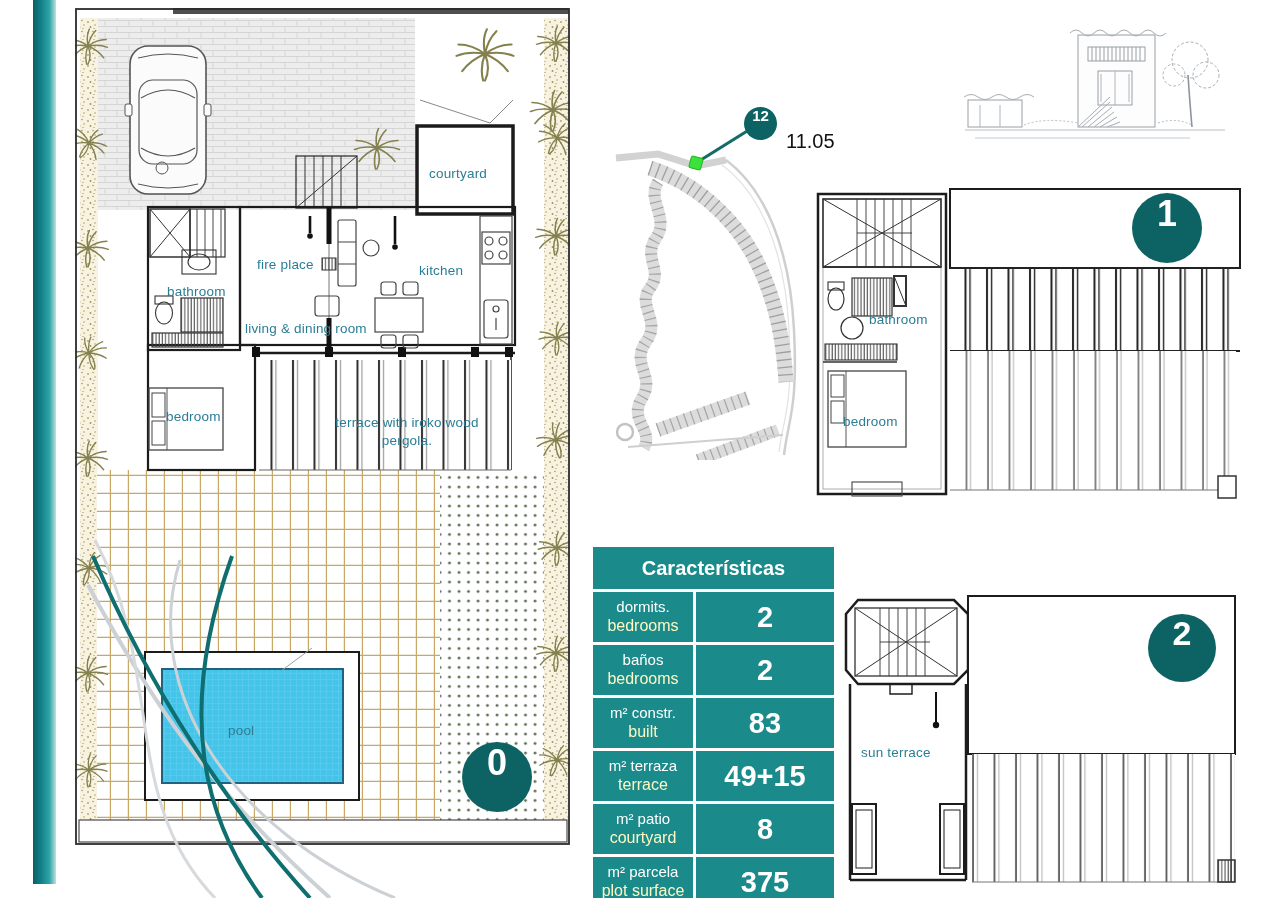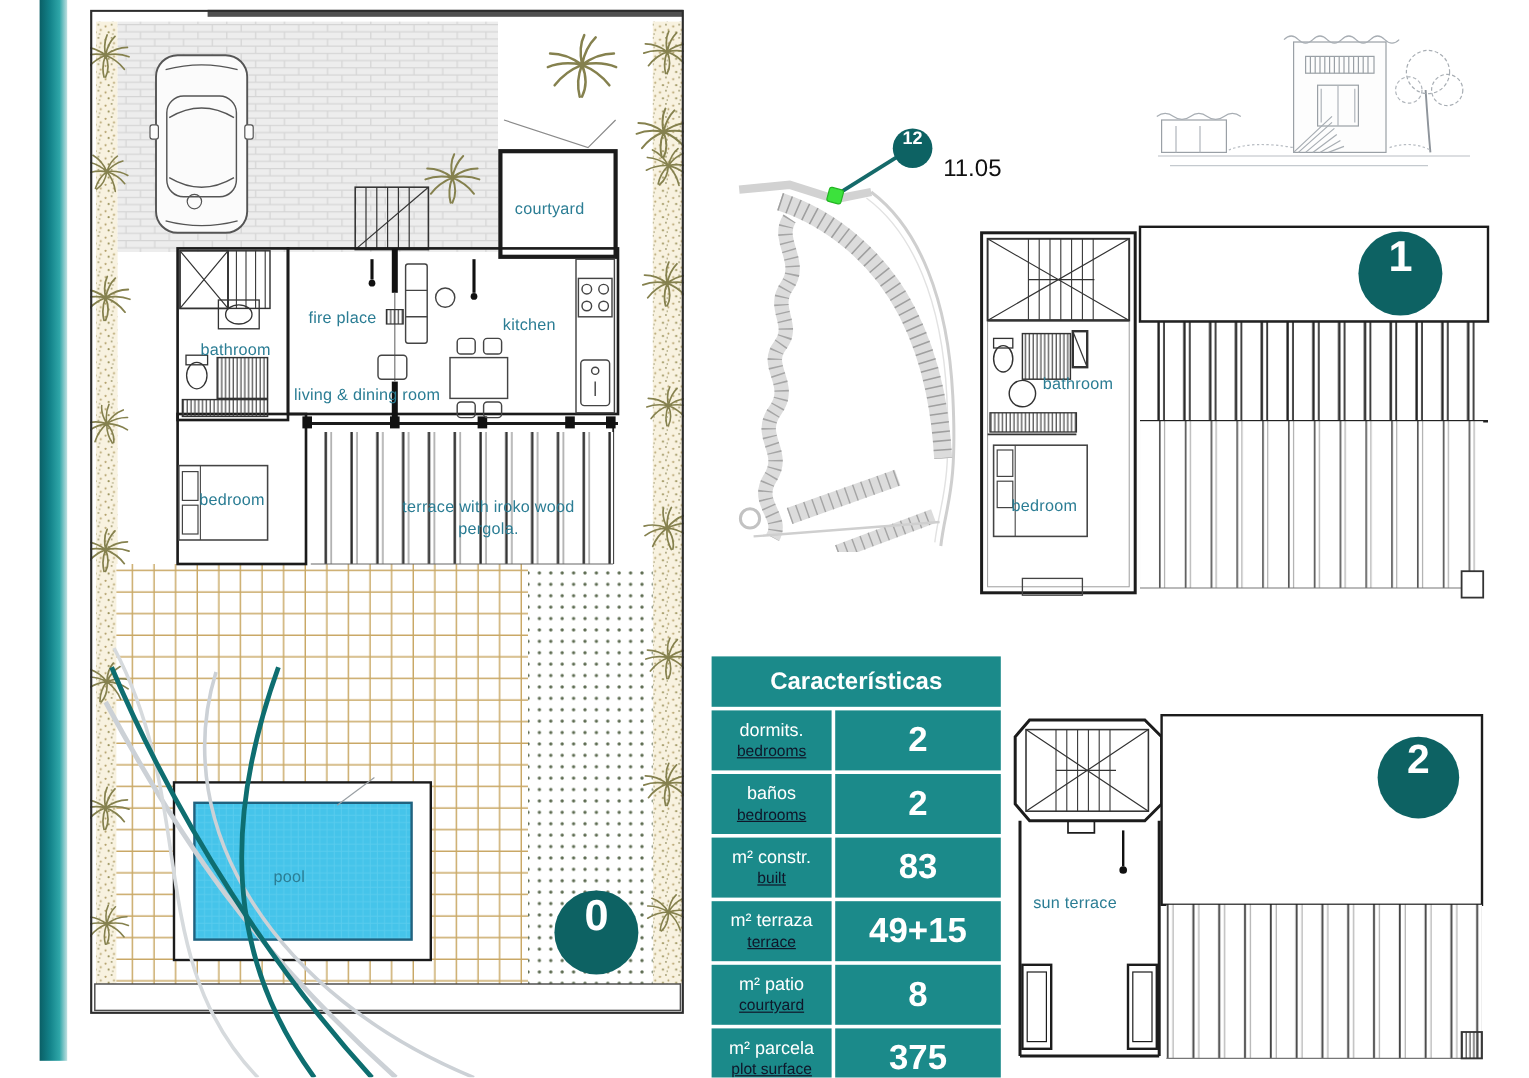--- a/index.html
+++ b/index.html
@@ -29,21 +29,21 @@
 
   
   .chars{position:absolute;left:593px;top:547px;width:241px;z-index:7;
          display:flex;flex-direction:column;gap:3px;}
   .chars .hdr{background:#1b8a8a;height:42px;display:flex;align-items:center;
        justify-content:center;color:#fff;font-size:20px;font-weight:bold;}
   .trow{display:flex;gap:3px;height:50px;}
   .trow .lcell{background:#1b8a8a;width:100px;display:flex;flex-direction:column;
        align-items:center;justify-content:center;line-height:1.25;}
   .trow .lcell .es{color:#fff;font-size:15px;}
-  .trow .lcell .en{color:#0f172a;font-size:13px;text-decoration:underline;}
+  .trow .lcell .en{color:#fef9c3;font-size:16px;}
   .trow .vcell{background:#1b8a8a;flex:1;display:flex;align-items:center;
        justify-content:center;color:#fff;font-size:29px;font-weight:bold;}.z2{z-index:2}.z3{z-index:3}
 </style>
 </head>
 <body>
 
 <div class="page">
 
   <div class="brand-bar"></div>
 

